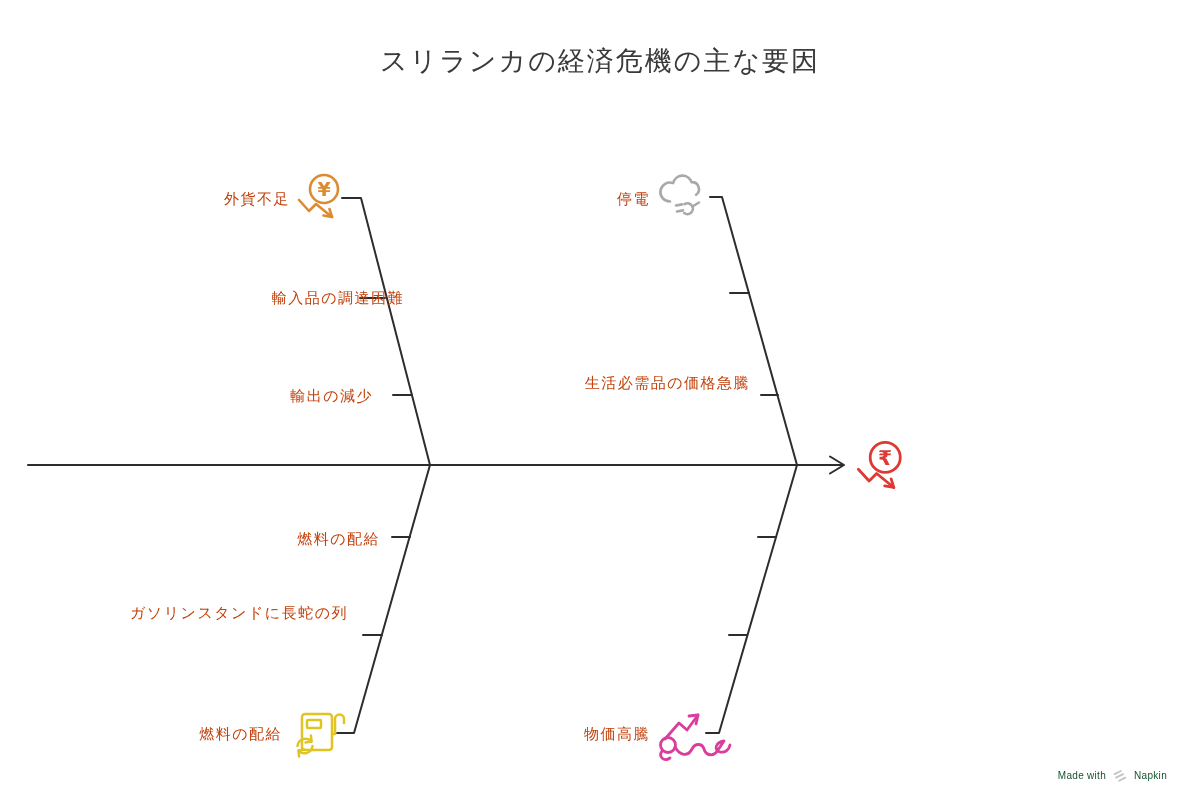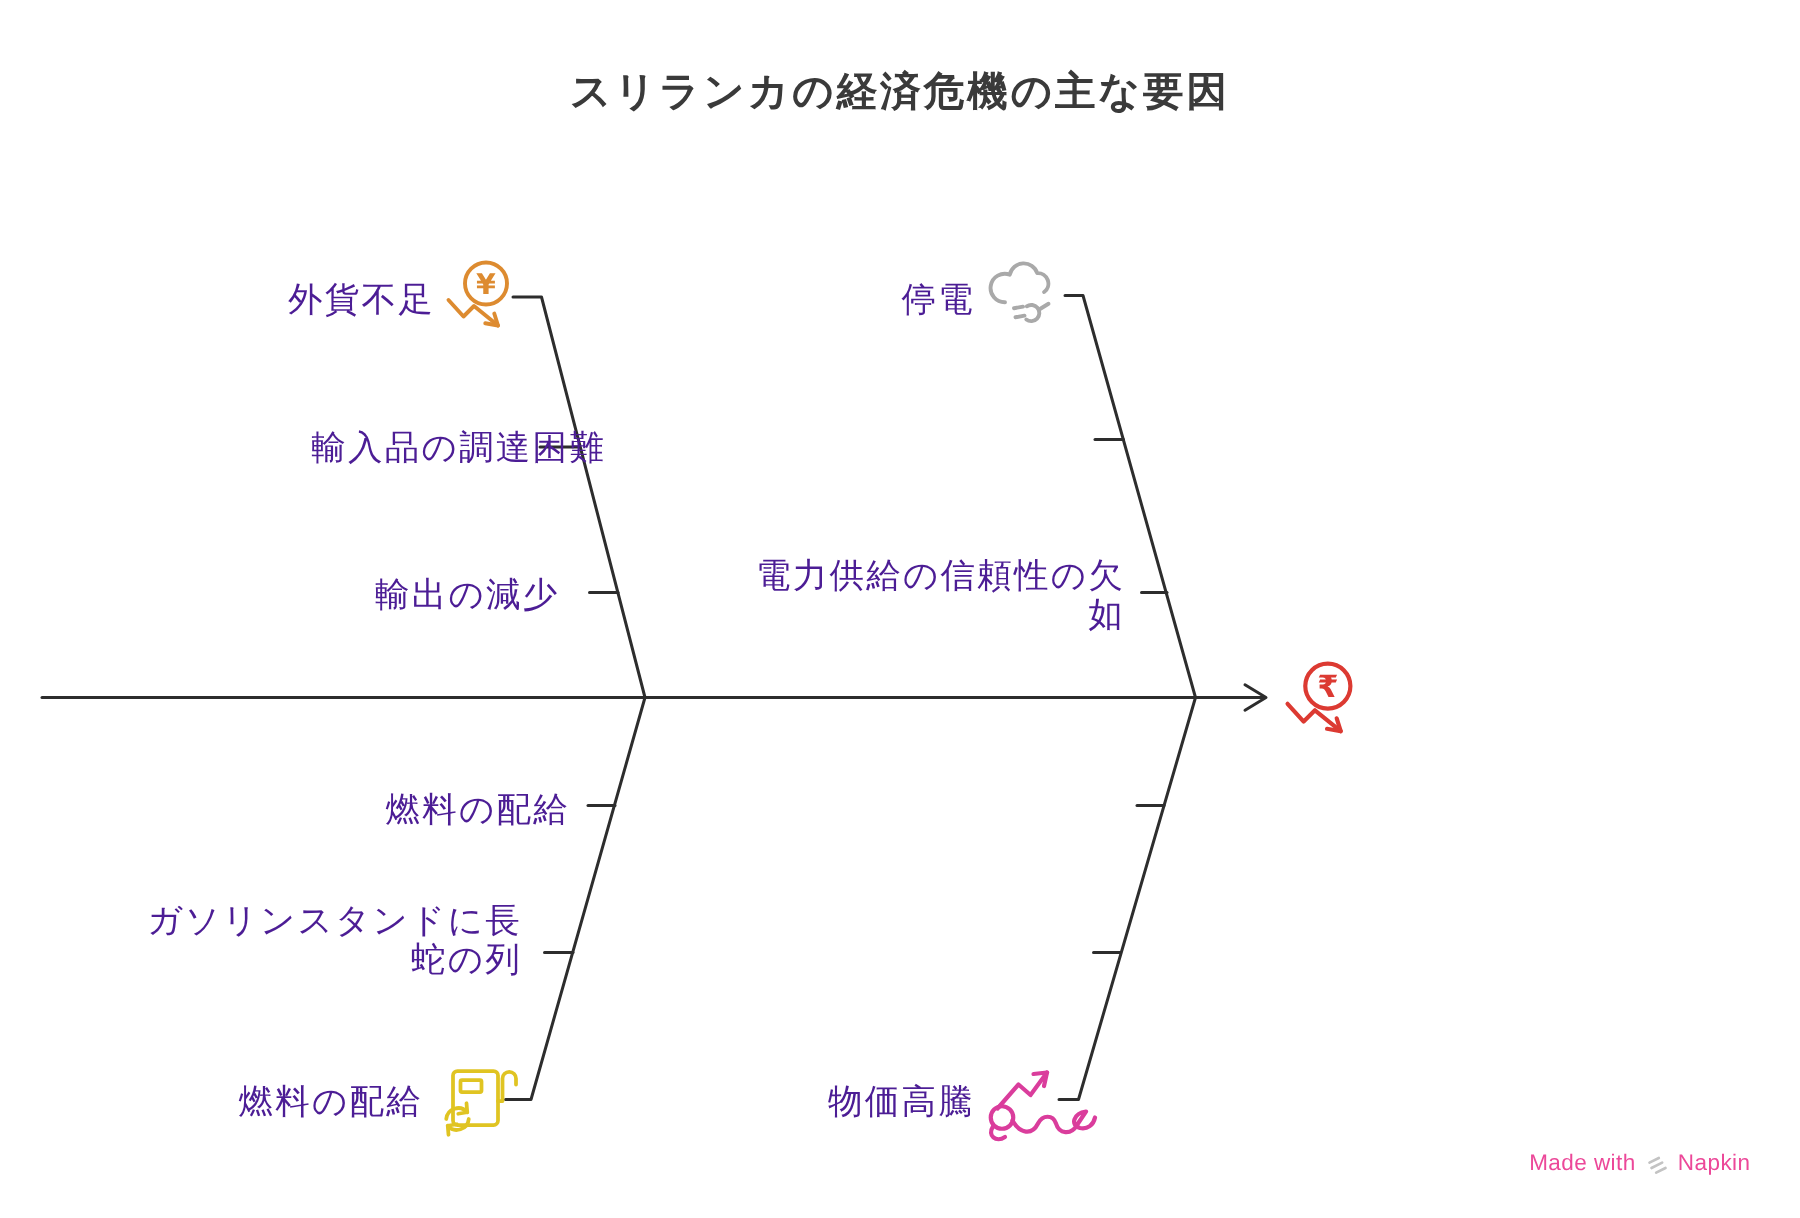--- a/index.html
+++ b/index.html
@@ -6,41 +6,41 @@
   .canvas{
     position:relative;
     width:1200px;height:812px;
     background:#ffffff;
     overflow:hidden;
     font-family:"Liberation Sans","DejaVu Sans",sans-serif;
   }
   .title{
     position:absolute;top:45px;left:0;width:100%;
     text-align:center;
-    font-size:27px;line-height:32px;font-weight:700;
+    font-size:27px;line-height:32px;font-weight:400;
     letter-spacing:2px;color:#3a3a3a;margin:0;
   }
   .label{
     position:absolute;
-    font-size:23px;line-height:26px;
+    font-size:15px;line-height:26px;
     letter-spacing:1.5px;
-    color:#4c1d95;
+    color:#c2410c;
     white-space:nowrap;
   }
   .label.wrap{
     white-space:normal;
     text-align:right;
     word-break:break-all;
   }
   .skeleton{position:absolute;left:0;top:0;}
   .icon{position:absolute;}
   .watermark{
     position:absolute;right:33px;top:767px;
     display:flex;align-items:center;gap:6px;
-    color:#ec4899;font-size:15px;letter-spacing:0.3px;
+    color:#14532d;font-size:10px;letter-spacing:0.3px;
   }
 </style>
 </head>
 <body>
 
 <div class="canvas">
 
   <h1 class="title">スリランカの経済危機の主な要因</h1>
 
   <svg class="skeleton" width="1200" height="812" viewBox="0 0 1200 812">
@@ -81,21 +81,21 @@
   <svg class="icon" style="left:655px;top:170px;" width="54" height="54" viewBox="0 0 54 54" color="#a9a9a9">
     <g fill="none" stroke="currentColor" stroke-width="2.6" stroke-linecap="round" stroke-linejoin="round">
       <path d="M15 31.5 a9.5 9.5 0 1 1 3.2 -18.4 a9.5 9.5 0 0 1 18.3 -1 a7 7 0 0 1 4.6 12.6"></path>
       <path d="M29.5 34.2 A5.4 5.4 0 1 1 29.2 43"></path>
       <path d="M21 35.5 L27 34.4"></path>
       <path d="M22 41.5 L28 40.4"></path>
       <path d="M37.5 36.5 L44 32.5"></path>
     </g>
   </svg>
 
-  <div class="label wrap" style="left:498px;top:370px;width:252px;">電力供給の信頼性の欠如</div>
+  <div class="label wrap" style="left:498px;top:370px;width:252px;">生活必需品の価格急騰</div>
 
   <div class="label" style="right:918px;top:721px;">燃料の配給</div>
 
   <svg class="icon" style="left:292px;top:704px;" width="54" height="56" viewBox="0 0 54 56" color="#e0c422">
     <g fill="none" stroke="currentColor" stroke-width="2.5" stroke-linecap="round" stroke-linejoin="round">
       <rect x="10" y="10" width="30" height="36" rx="3"></rect>
       <rect x="15" y="16" width="14" height="8" rx="1"></rect>
       <path d="M40 30 h3 V15 a4.5 4.5 0 0 1 9 0 v4"></path>
       <path d="M5.5 42 a8 8 0 0 1 14 -4.5"></path>
       <path d="M19.5 37.5 l-6 1 M19.5 37.5 l-0.5 -6"></path>

